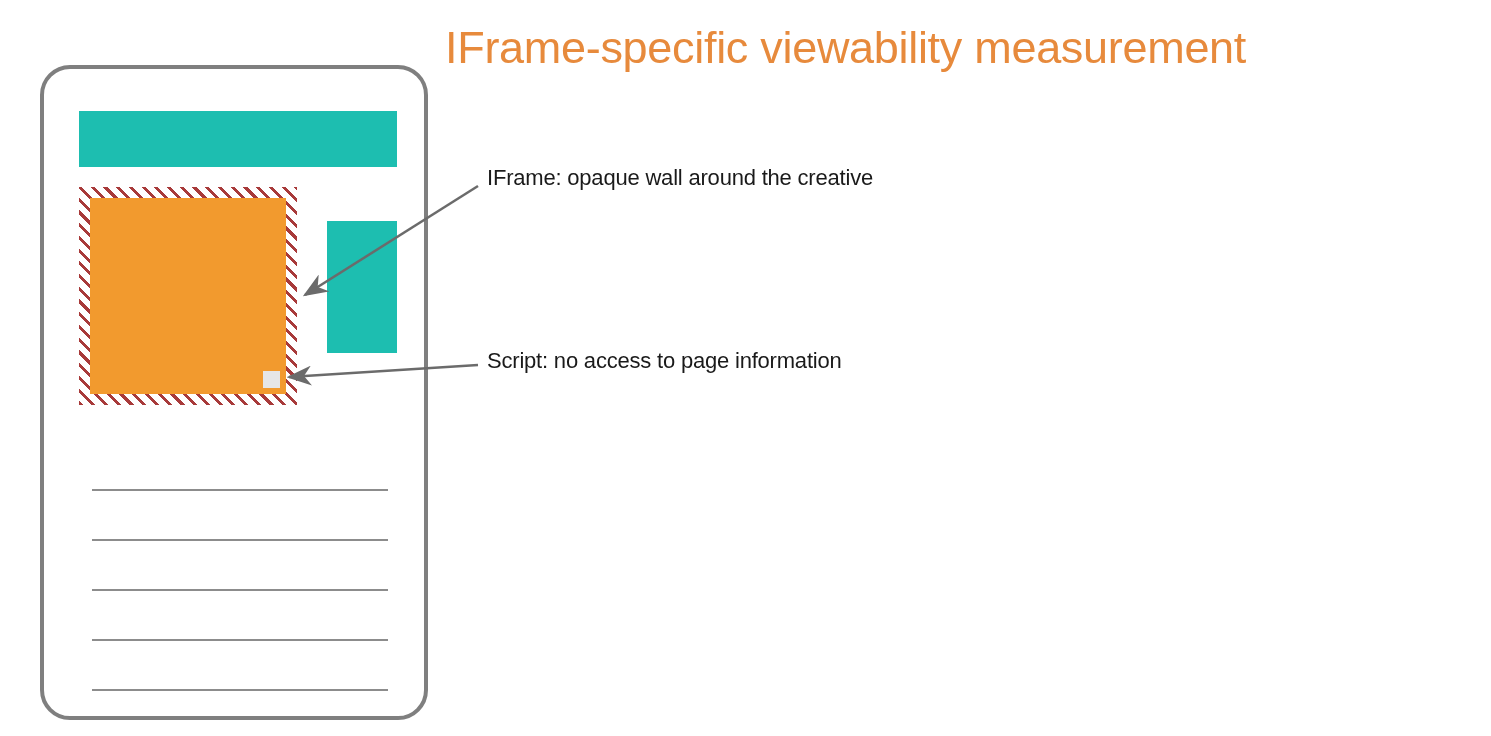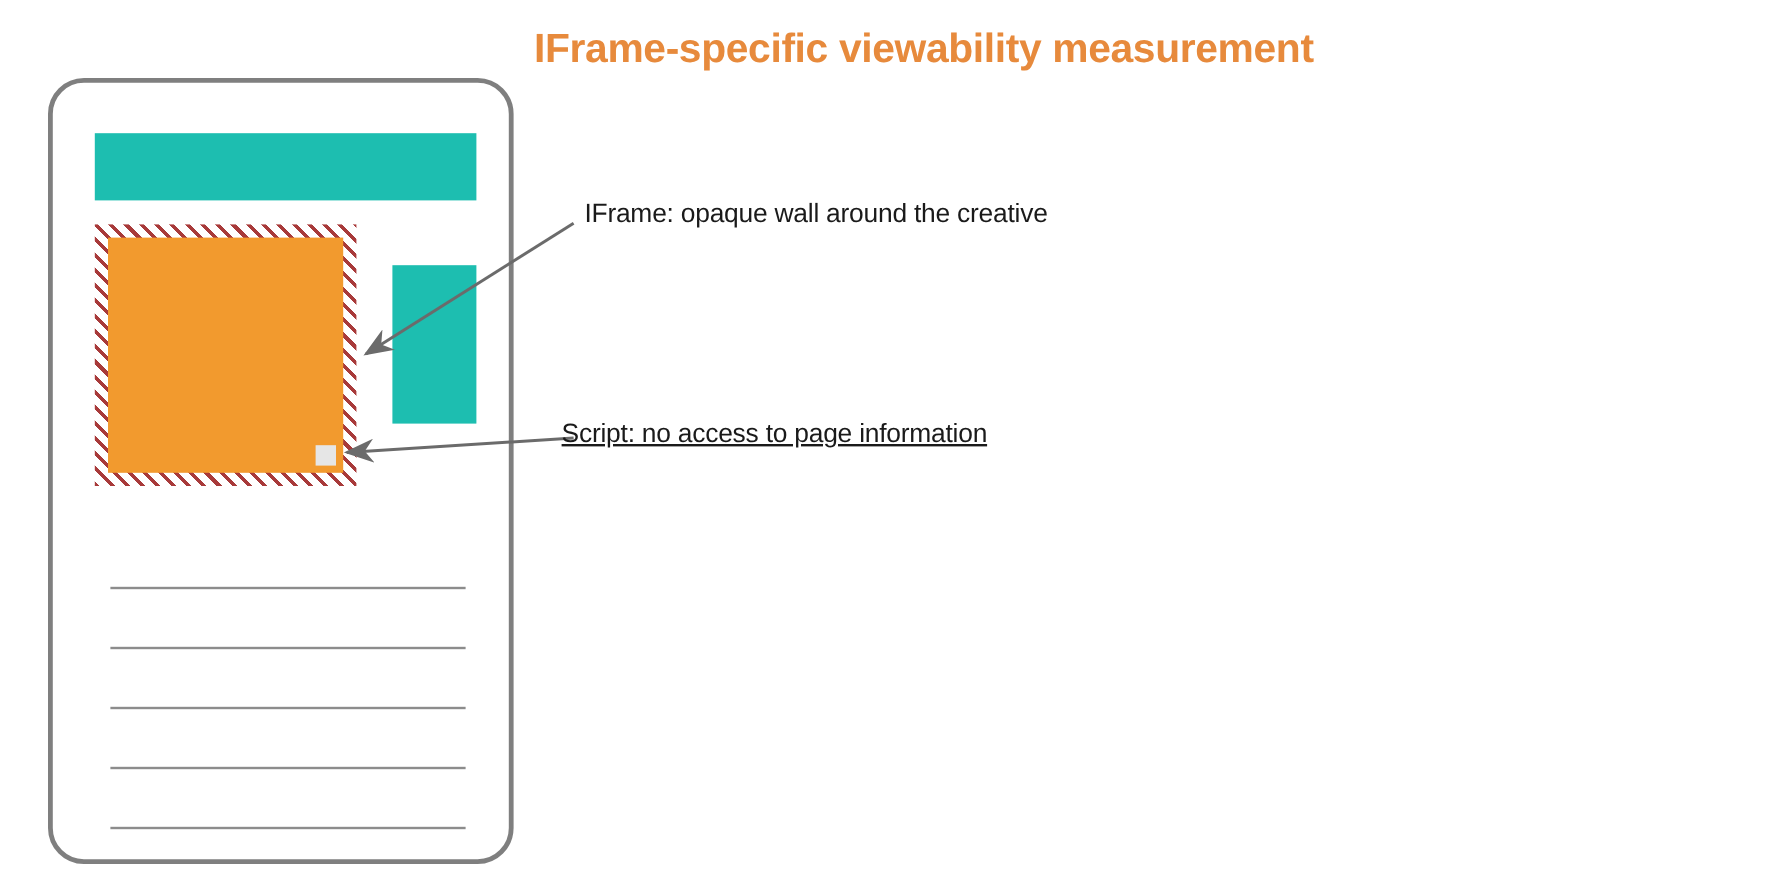--- a/index.html
+++ b/index.html
@@ -7,23 +7,23 @@
       width: 1491px;
       height: 736px;
       font-family: "Helvetica Neue", Helvetica, Arial, sans-serif;
       position: relative;
       background: #fff;
     }
     .title {
       position: absolute;
       top: 22px;
       left: 445px;
-      font-size: 34px;
+      font-size: 45px;
       color: #e78a3c;
-      font-weight: 700;
+      font-weight: 400;
       letter-spacing: -0.3px;
     }
 
     
     .phone {
       position: absolute;
       left: 40px;
       top: 65px;
       width: 388px;
       height: 655px;
@@ -97,21 +97,21 @@
 
     
     .annotation {
       position: absolute;
       font-size: 22px;
       color: #1a1a1a;
       font-weight: 300;
       letter-spacing: -0.2px;
     }
     .ann-iframe { top: 165px; left: 487px; }
-    .ann-script { top: 348px; left: 468px; text-decoration: underline; }
+    .ann-script { top: 348px; left: 487px; }
 
     
     .arrows {
       position: absolute;
       left: 0;
       top: 0;
       width: 1491px;
       height: 736px;
       pointer-events: none;
     }

